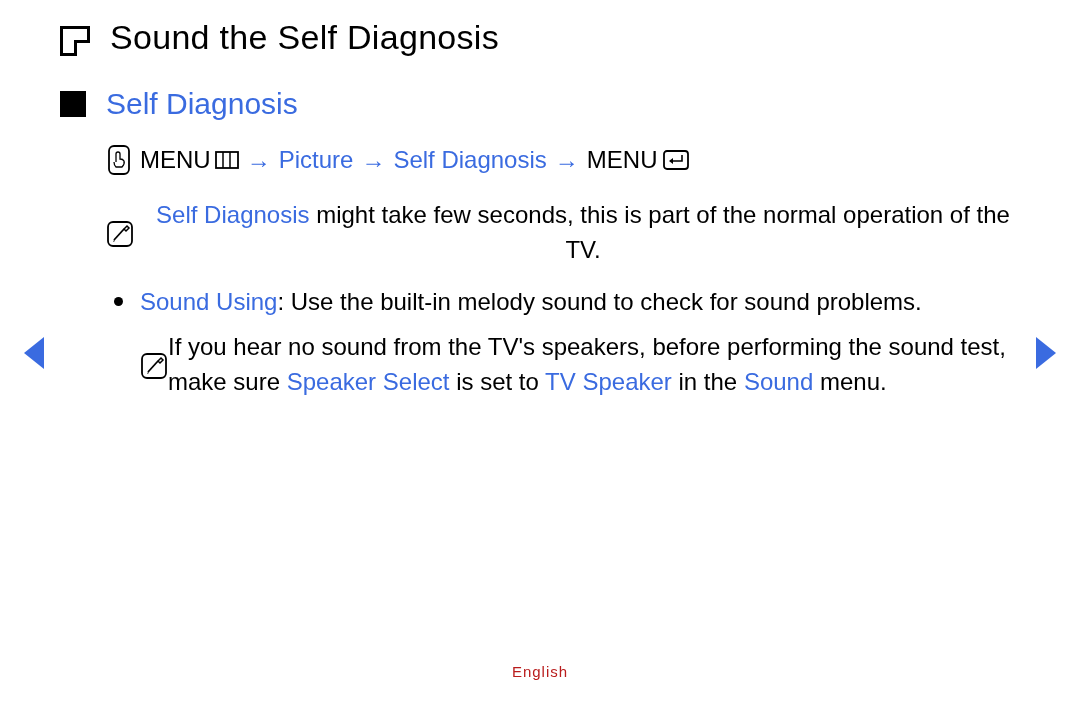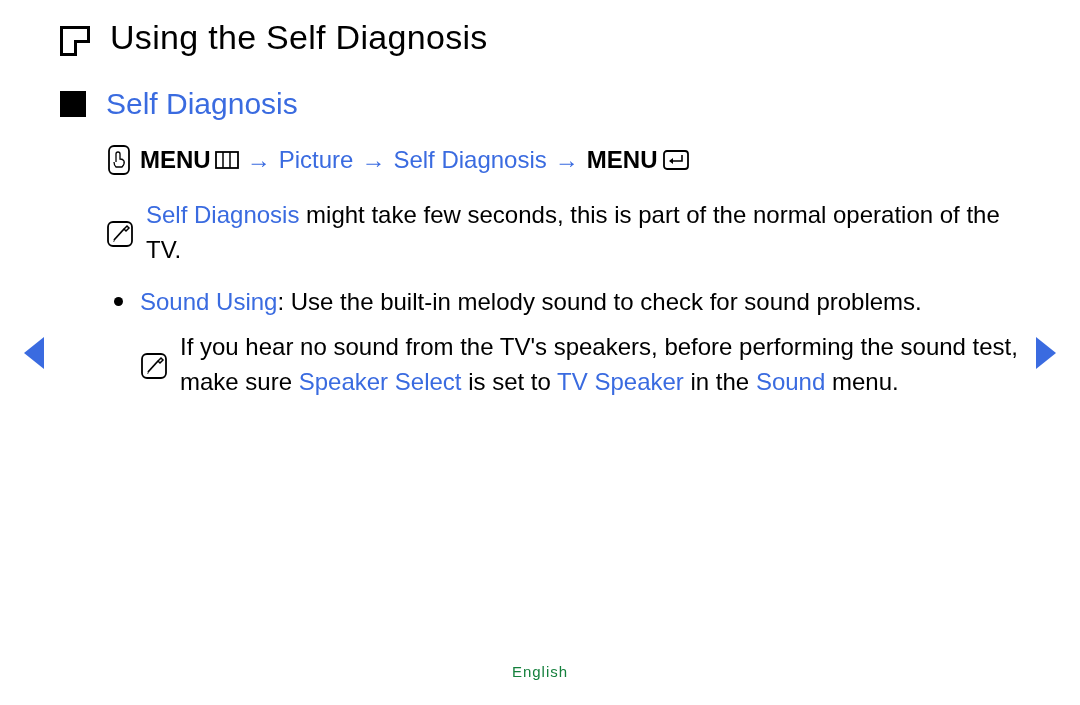--- a/index.html
+++ b/index.html
@@ -71,26 +71,27 @@
     gap: 8px;
     flex-wrap: wrap;
     margin-bottom: 20px;
   }
   .icon-box {
     display: inline-flex;
     align-items: center;
     justify-content: center;
     flex-shrink: 0;
   }
-  .bold { font-weight: bold; }
+  .bold { font-weight: normal; }
   .blue { color: #3a6be0; }
   .note-row {
     display: flex;
     gap: 12px;
     margin-bottom: 18px;
+    text-align: center;
   }
   .note-icon {
     flex-shrink: 0;
     margin-top: 2px;
   }
   .note-text { flex: 1; }
   .bullet-list {
     list-style: none;
     padding-left: 6px;
   }
@@ -104,58 +105,57 @@
     position: absolute;
     left: 2px;
     top: 12px;
     width: 9px;
     height: 9px;
     background: #000;
     border-radius: 50%;
   }
   .sub-note {
     display: flex;
-    gap: 12px;
     margin-top: 10px;
   }
   .arrow-left, .arrow-right {
     position: absolute;
     top: 335px;
     cursor: pointer;
   }
   .arrow-left { left: 20px; }
   .arrow-right { right: 20px; }
   .footer-lang {
     position: absolute;
     bottom: 25px;
     left: 0;
     right: 0;
     text-align: center;
     font-size: 15px;
     letter-spacing: 1px;
-    color: #15803d;
+    color: #b91c1c;
   }
 </style>
 </head>
 <body>
 
 <div class="arrow-left">
   <svg width="28" height="36" viewBox="0 0 28 36">
       <polygon points="24,2 24,34 4,18" fill="#3a6be0"></polygon>
     </svg>
 </div>
 <div class="arrow-right">
   <svg width="28" height="36" viewBox="0 0 28 36">
       <polygon points="4,2 4,34 24,18" fill="#3a6be0"></polygon>
     </svg>
 </div>
 
 <div class="page-title-row">
   <div class="chapter-box"></div>
-  <h1 class="page-title">Using the Self Diagnosis</h1>
+  <h1 class="page-title">Sound the Self Diagnosis</h1>
 </div>
 
 <div class="section-row">
   <div class="section-square"></div>
   <h2 class="section-title">Self Diagnosis</h2>
 </div>
 
 <div class="content">
 
   <div class="nav-path">

